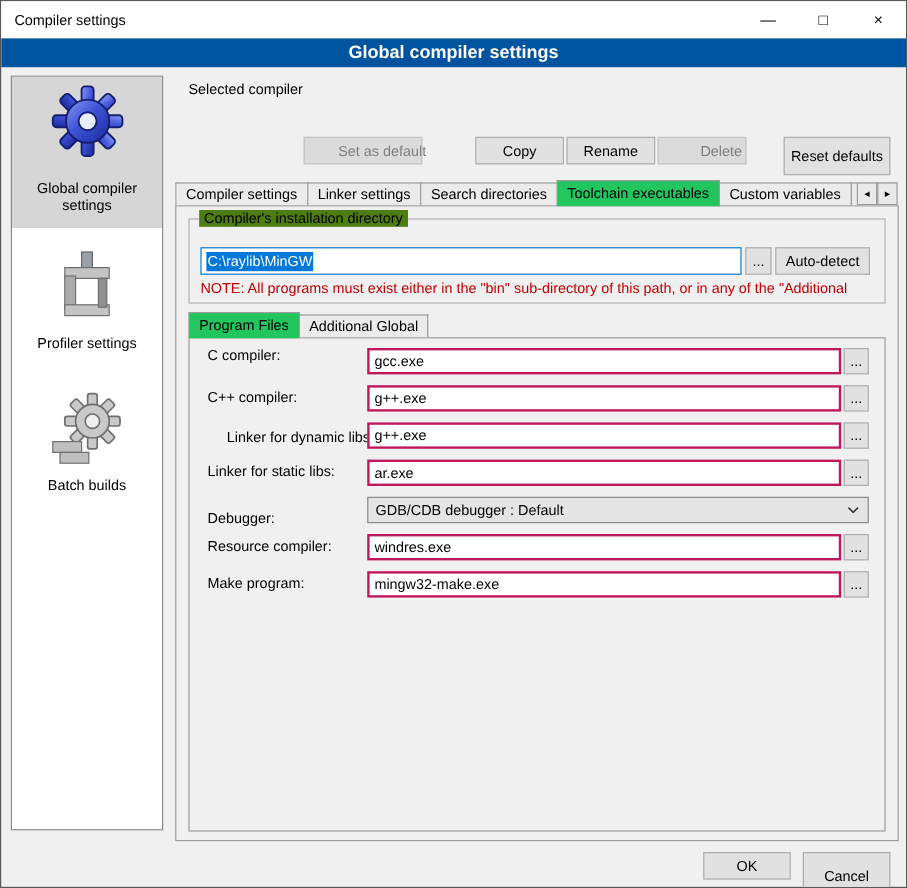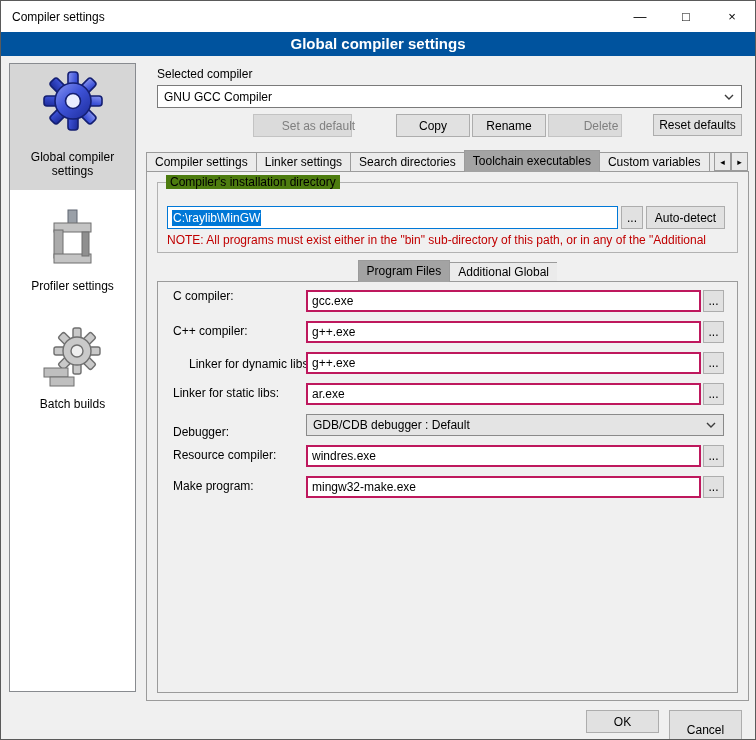--- a/index.html
+++ b/index.html
@@ -22,21 +22,21 @@
 
   .combo { position:absolute; background:#FFFFFF; border:1px solid #7A7A7A; display:flex; align-items:center; padding-left:6px; font-size:12px; }
   .combo.gray { background:#E4E4E4; border-color:#8A8A8A; }
   .combo .chev { position:absolute; right:7px; top:50%; margin-top:-3px; }
 
   .btn { position:absolute; background:#E1E1E1; border:1px solid #ADADAD; display:flex; align-items:center; justify-content:center; font-size:12px; cursor:default; white-space:nowrap; }
   .btn.disabled { background:#DBDBDB; border-color:#C3C3C3; color:#7F7F7F;padding-left:32px; }
 
   .tabstrip { position:absolute; display:flex; align-items:flex-end; overflow:hidden; z-index:3; }
   .tab { flex:0 0 auto; height:19px; line-height:18px; margin-bottom:1px; margin-right:-1px; padding:0 8px; background:#EBEBEB; border:1px solid #9B9B9B; border-bottom:none; font-size:12px; white-space:nowrap; }
-  .tab.active { height:22px; line-height:21px; margin-bottom:0; background:#a3a3a3; position:relative; z-index:4; }
+  .tab.active { height:22px; line-height:21px; margin-bottom:0; background:#22c55e; position:relative; z-index:4; }
   .tab-scroll { position:absolute; top:3px; width:17px; height:19px; background:#E9E9E9; border:1px solid #9B9B9B; display:flex; align-items:center; justify-content:center; font-size:9px; z-index:6; }
 
   .panel { position:absolute; background:#F0F0F0; border:1px solid #9B9B9B; }
 
   .groupbox { position:absolute; border:1px solid #B2B2B2; }
   .groupbox .legend { position:absolute; top:-8px; left:8px; background:#4d7c0f; padding:0 4px; font-size:12px; white-space:nowrap; }
 
   .tinput { position:absolute; background:#FFFFFF; border:2px solid #be185d; font-family:inherit; font-size:12px; padding:0 4px; color:#000; }
 
   .dirbox { position:absolute; background:#FFFFFF; border:1px solid #0078D7; display:flex; align-items:center; padding-left:4px; }
@@ -110,32 +110,26 @@
         <g fill="#BFBFBF" stroke="#6F6F6F">
           <rect x="3" y="42" width="24" height="9"></rect>
           <rect x="9" y="51" width="24" height="9"></rect>
         </g>
       </svg>
       <div class="side-label" style="margin-top:4px;">Batch builds</div>
     </div>
   </div>
 
   <span class="lbl" style="left:156px; top:66px;">Selected compiler</span>
-  <div class="combo" style="left:156px; top:84px; width:585px; height:23px;">
-    <span>GNU GCC Compiler</span>
-    <svg class="chev" width="10" height="6" viewBox="0 0 10 6">
-        <path d="M1 1 L5 5 L9 1" fill="none" stroke="#3C3C3C" stroke-width="1.4"></path>
-      </svg>
-  </div>
 
   <div class="btn disabled" style="left:252px; top:113px; width:99px; height:23px;">Set as default</div>
   <div class="btn" style="left:395px; top:113px; width:74px; height:23px;">Copy</div>
   <div class="btn" style="left:471px; top:113px; width:74px; height:23px;">Rename</div>
   <div class="btn disabled" style="left:547px; top:113px; width:74px; height:23px;">Delete</div>
-  <div class="btn" style="left:652px; top:113px; width:89px; height:22px;">Reset defaults</div>
+  <div class="btn" style="left:652px; top:113px; width:89px; height:32px;">Reset defaults</div>
 
   <div class="panel" style="left:145px; top:170px; width:603px; height:530px;"></div>
 
   <div class="tabstrip" style="left:145px; top:148px; width:603px; height:23px;">
     <div class="tab">Compiler settings</div>
     <div class="tab">Linker settings</div>
     <div class="tab">Search directories</div>
     <div class="tab active">Toolchain executables</div>
     <div class="tab">Custom variables</div>
     <div class="tab">Buil</div>
@@ -149,21 +143,21 @@
 
   <div class="dirbox" style="left:166px; top:205px; width:451px; height:23px;">
     <span class="sel">C:\raylib\MinGW</span>
   </div>
   <div class="btn" style="left:620px; top:205px; width:22px; height:23px;">...</div>
   <div class="btn" style="left:645px; top:205px; width:79px; height:23px;">Auto-detect</div>
   <div class="note" style="left:166px; top:232px; width:566px;">NOTE: All programs must exist either in the "bin" sub-directory of this path, or in any of the "Additional</div>
 
   <div class="panel" style="left:156px; top:280px; width:581px; height:412px;"></div>
 
-  <div class="tabstrip" style="left:156px; top:258px; width:400px; height:23px;justify-content:flex-end;">
+  <div class="tabstrip" style="left:156px; top:258px; width:400px; height:23px;">
     <div class="tab active">Program Files</div>
     <div class="tab">Additional Global</div>
   </div>
 
   <span class="lbl" style="left:172px; top:288px;">C compiler:</span>
   <input class="tinput" style="left: 305px; top: 289px; width: 395px; height: 22px;" value="gcc.exe">
   <div class="btn" style="left:702px; top:289px; width:21px; height:22px;">...</div>
 
   <span class="lbl" style="left:172px; top:323px;">C++ compiler:</span>
   <input class="tinput" style="left: 305px; top: 320px; width: 395px; height: 22px;" value="g++.exe">

